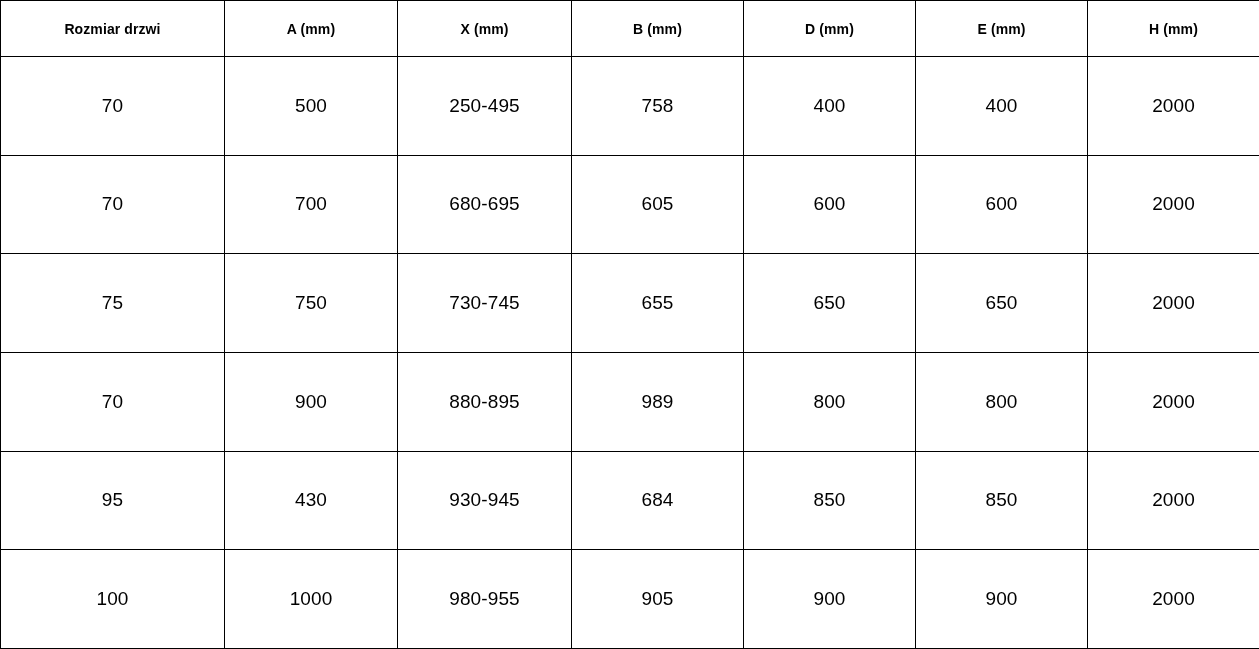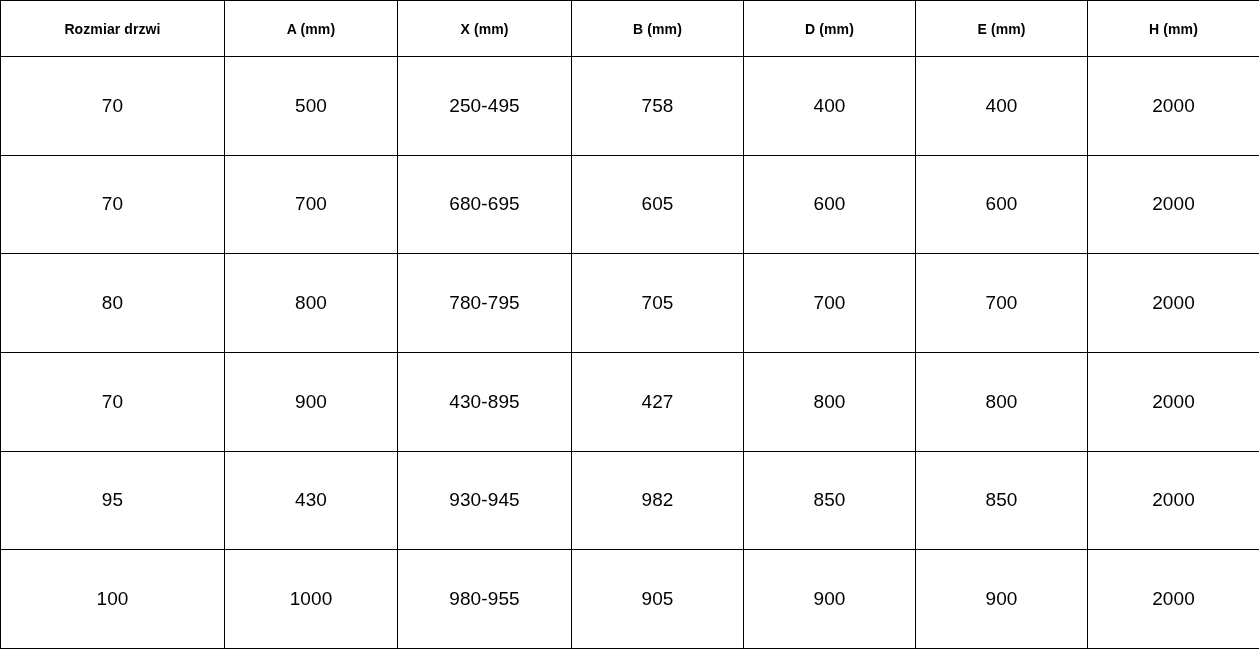--- a/index.html
+++ b/index.html
@@ -90,42 +90,42 @@
       <tr>
         <td>70</td>
         <td>700</td>
         <td>680-695</td>
         <td>605</td>
         <td>600</td>
         <td>600</td>
         <td>2000</td>
       </tr>
       <tr>
-        <td>80</td>
-        <td>800</td>
-        <td>780-795</td>
-        <td>705</td>
-        <td>700</td>
-        <td>700</td>
+        <td>75</td>
+        <td>750</td>
+        <td>730-745</td>
+        <td>655</td>
+        <td>650</td>
+        <td>650</td>
         <td>2000</td>
       </tr>
       <tr>
         <td>70</td>
         <td>900</td>
-        <td>430-895</td>
-        <td>427</td>
+        <td>880-895</td>
+        <td>989</td>
         <td>800</td>
         <td>800</td>
         <td>2000</td>
       </tr>
       <tr>
         <td>95</td>
         <td>430</td>
         <td>930-945</td>
-        <td>982</td>
+        <td>684</td>
         <td>850</td>
         <td>850</td>
         <td>2000</td>
       </tr>
       <tr>
         <td>100</td>
         <td>1000</td>
         <td>980-955</td>
         <td>905</td>
         <td>900</td>

